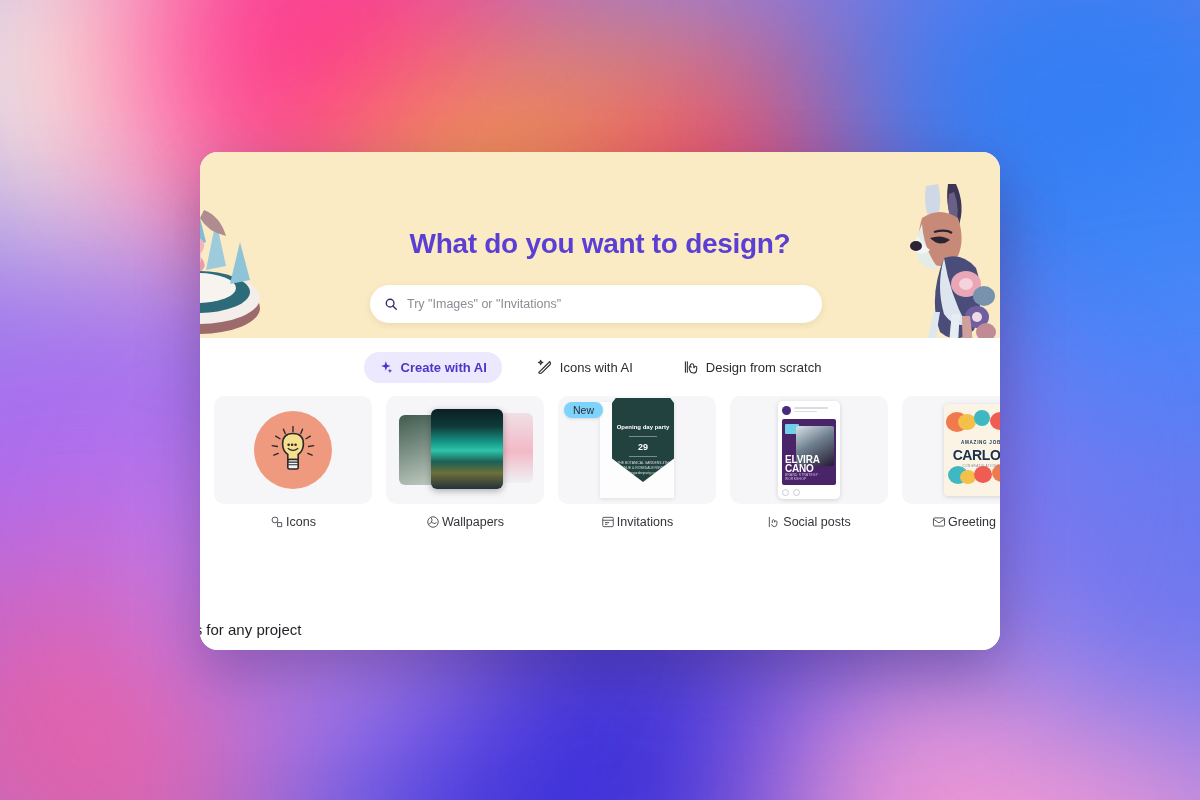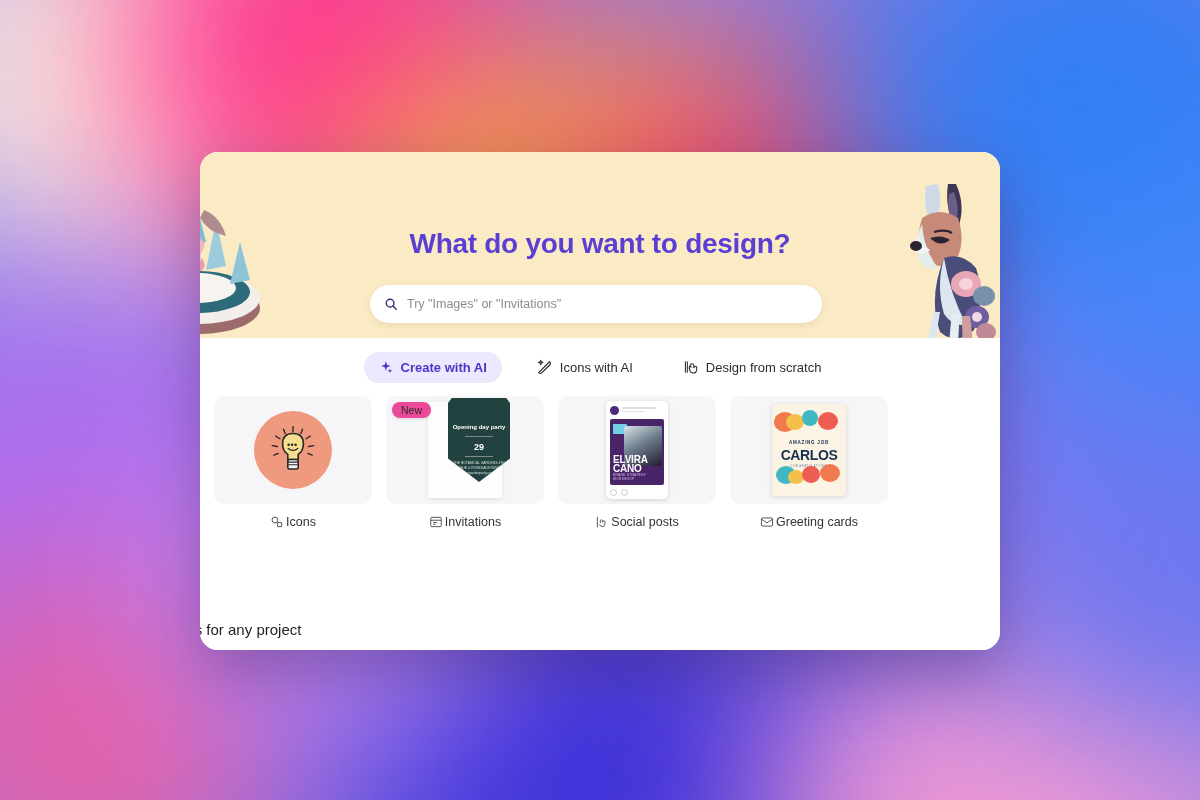--- a/index.html
+++ b/index.html
@@ -162,21 +162,21 @@
     justify-content: center;
     gap: 2px;
     margin-top: 11px;
     font-size: 12.5px;
     color: #333339;
     white-space: nowrap;
   }
   .badge-new {
     position: absolute;
     left: 6px; top: 6px;
-    background: #ec4899;
+    background: #7dd3fc;
     border-radius: 10px;
     padding: 2px 9px;
     font-size: 10.5px;
     color: #2c2c32;
     z-index: 4;
     box-shadow: 0 1px 3px rgba(0,0,0,.12);
   }
 
   
   .bulb-circle {
@@ -190,21 +190,21 @@
   .wp { position:absolute; border-radius:6px; }
   .wp-l { left:4px;  top:8px;  width:62px; height:70px; background:linear-gradient(160deg,#3f5a4e,#cfd8cf); }
   .wp-r { right:2px; top:6px;  width:62px; height:70px; background:linear-gradient(180deg,#f0dfe6,#f3b9c6 55%,#eef1f4); }
   .wp-c { left:36px; top:2px;  width:72px; height:80px;
           background:linear-gradient(180deg,#0b1f24 0%,#0f3b3b 22%,#17998a 42%,#2fc3a8 52%,#1c5f55 66%,#6d6f3a 80%,#23313a 100%);
           box-shadow:0 2px 7px rgba(0,0,0,.3); }
 
   
   .inv-paper { position:relative; width:74px; height:96px; background:#fdfdfd; box-shadow:0 1px 4px rgba(0,0,0,.1); }
   .inv-card {
-    position:absolute; left:20px; top:-4px; width:62px; height:84px;
+    position:absolute; left:12px; top:-4px; width:62px; height:84px;
     background:#22423f;
     clip-path: polygon(6% 0,94% 0,100% 6%,100% 72%,50% 100%,0 72%,0 6%);
     color:#fff; text-align:center;
   }
   .inv-t1 { font-size:6px; font-weight:bold; margin-top:26px; line-height:1.25; }
   .inv-t2 { font-size:9px; font-weight:bold; margin-top:5px; }
   .inv-line { width:28px; height:1px; background:rgba(255,255,255,.4); margin:4px auto; }
   .inv-t3 { font-size:3.4px; line-height:1.55; opacity:.8; }
 
   
@@ -385,20 +385,37 @@
       </div>
       <div class="card-label">
         <svg width="14" height="14" viewBox="0 0 24 24" fill="none" stroke="#4a4a52" stroke-width="1.6">
           <circle cx="8.5" cy="8.5" r="5"></circle>
           <path d="M13 13 h7 v7 h-7 z"></path>
         </svg>
         <span>Icons</span>
       </div>
     </div>
 
+    <div class="card-cell">
+      <div class="thumb">
+        <div class="wp-stack">
+          <div class="wp wp-l"></div>
+          <div class="wp wp-r"></div>
+          <div class="wp wp-c"></div>
+        </div>
+      </div>
+      <div class="card-label">
+        <svg width="14" height="14" viewBox="0 0 24 24" fill="none" stroke="#4a4a52" stroke-width="1.6">
+          <circle cx="12" cy="12" r="9"></circle>
+          <path d="M5 16 q4 -6 8 -2 q2 2 5 -1"></path>
+          <path d="M9 5 q3 4 0 7"></path>
+        </svg>
+        <span>Wallpapers</span>
+      </div>
+    </div>
 
     <div class="card-cell">
       <div class="thumb">
         <span class="badge-new">New</span>
         <div class="inv-paper">
           <div class="inv-card">
             <div class="inv-t1">Opening day party</div>
             <div class="inv-line"></div>
             <div class="inv-t2">29</div>
             <div class="inv-line"></div>

